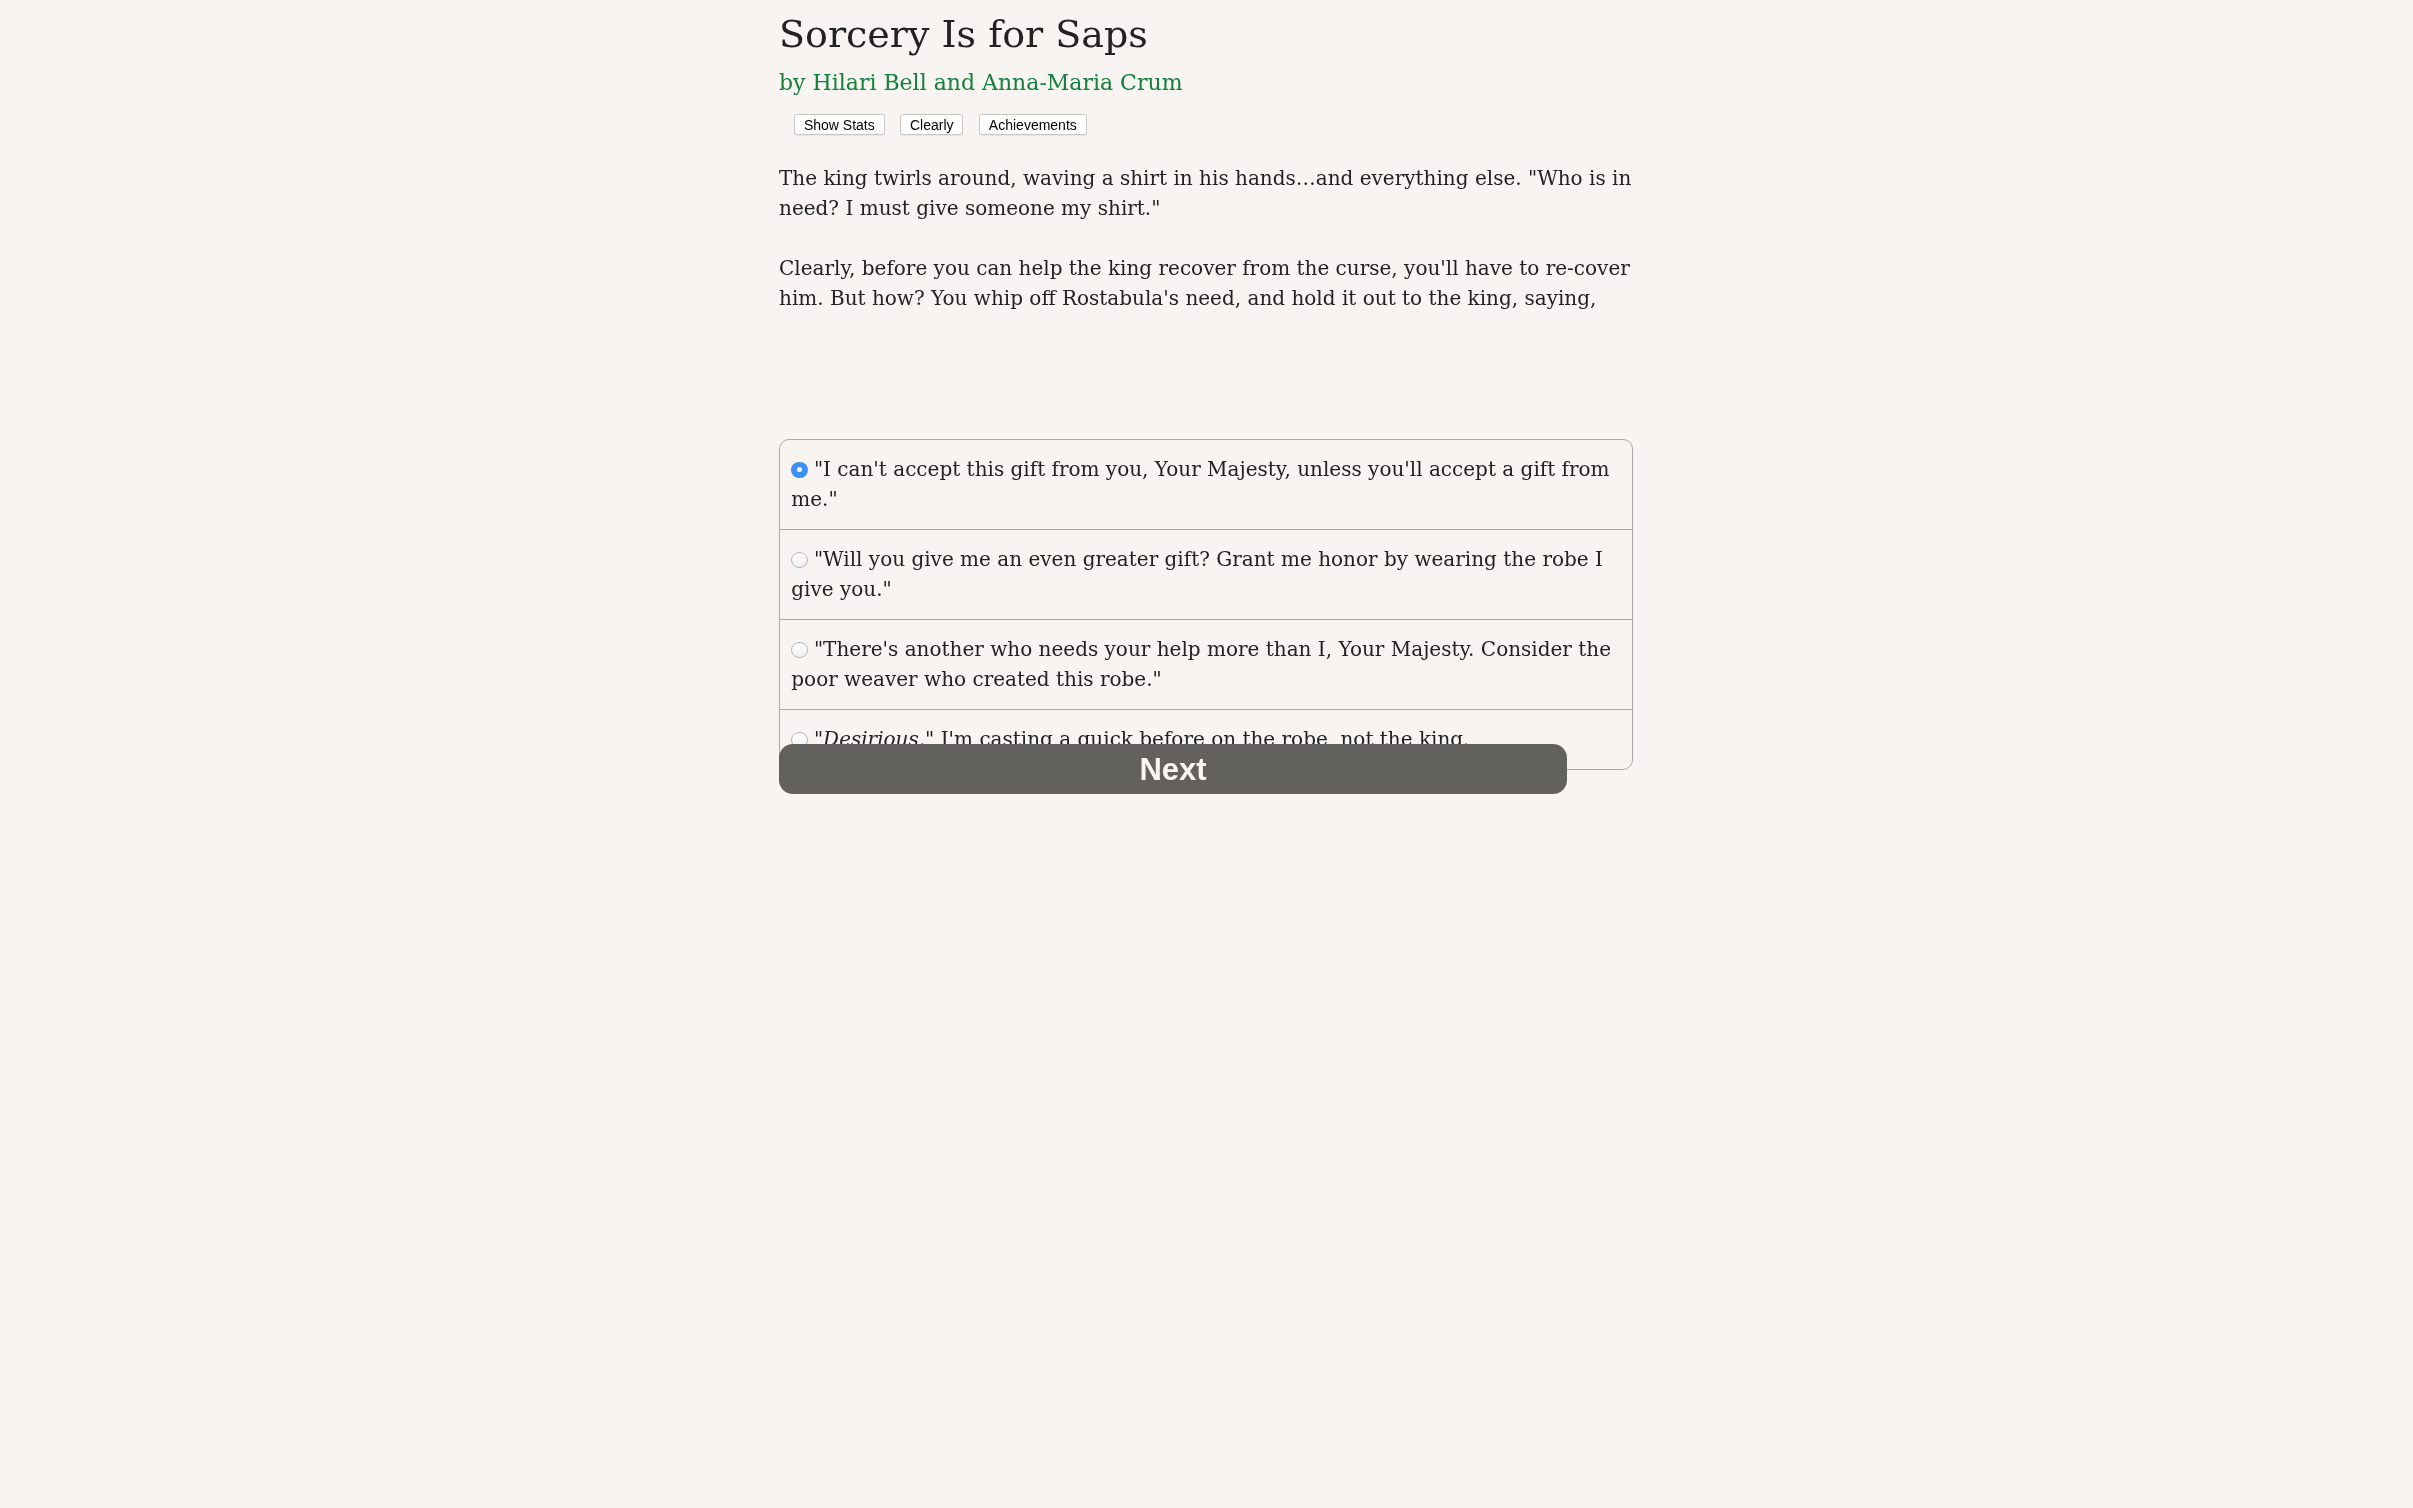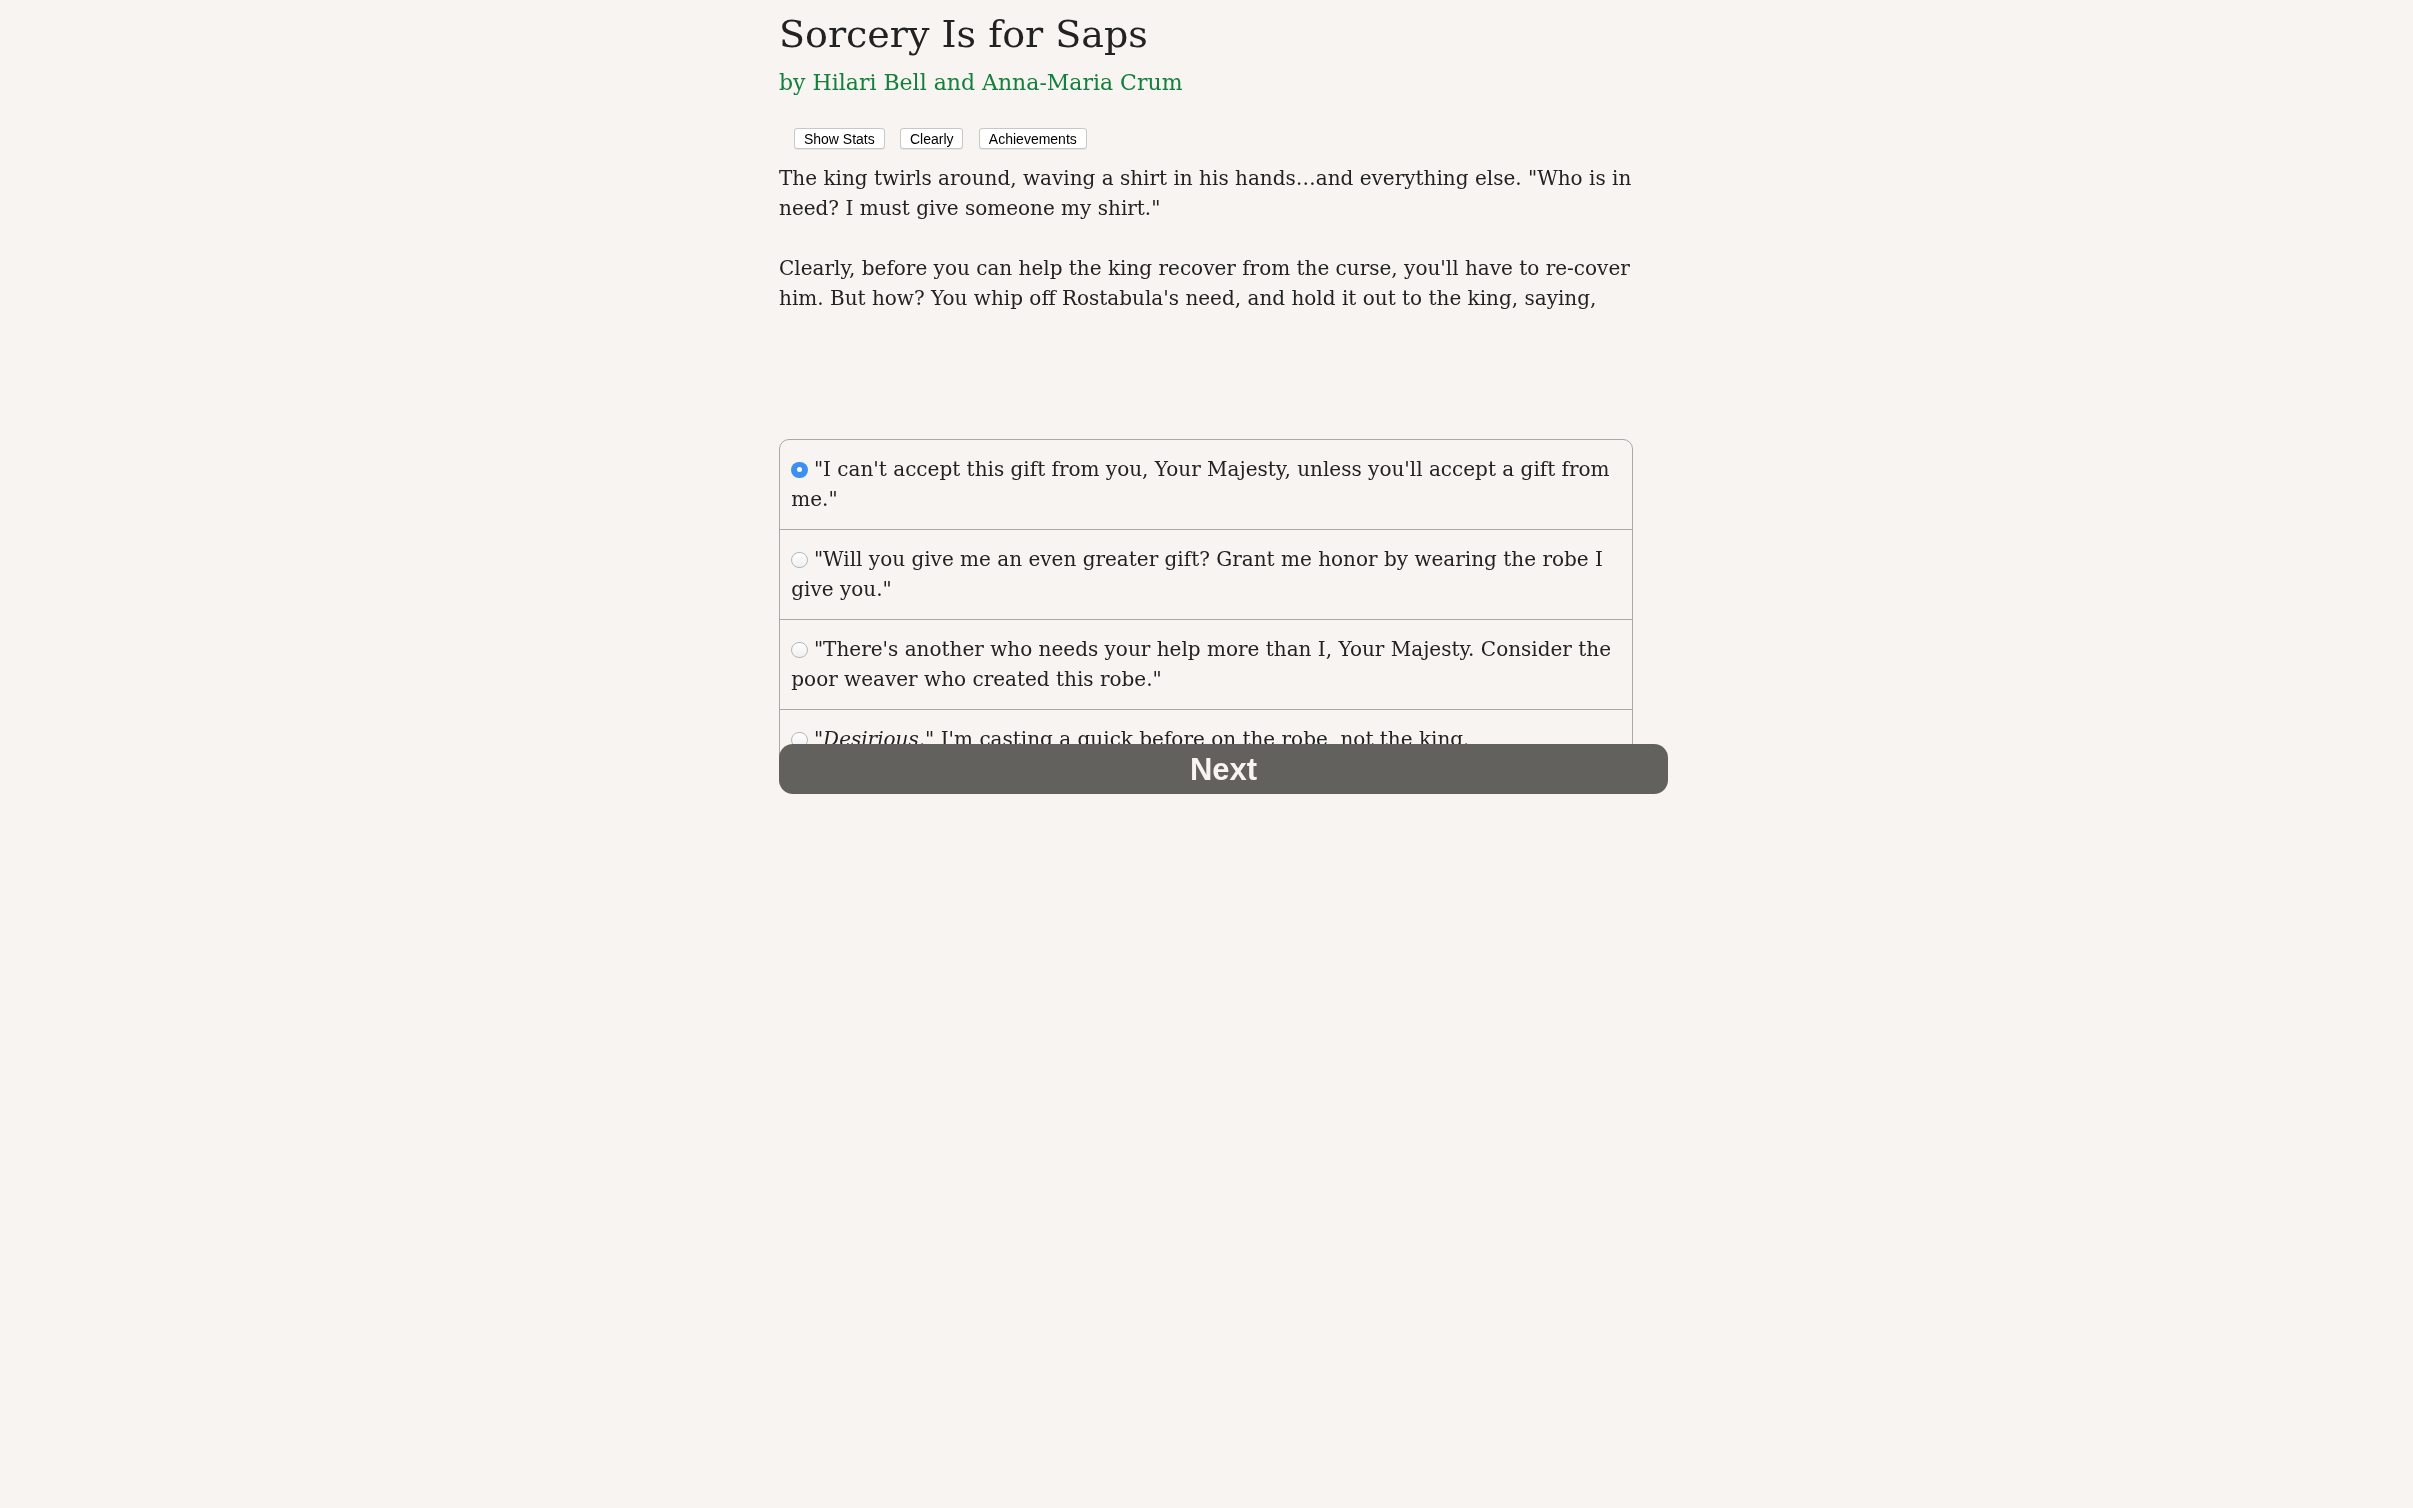--- a/index.html
+++ b/index.html
@@ -38,21 +38,21 @@
       margin: 0;
       font-size: 22px;
       font-weight: normal;
       line-height: 30px;
       white-space: nowrap;
       color: #15803d;
     }
     .buttons {
       position: absolute;
       left: 3.1px;
-      top: 128px;
+      top: 114px;
       display: flex;
       gap: 15.7px;
       padding-left: 12px;
     }
     .small-btn {
       font-family: "Liberation Sans", "DejaVu Sans", sans-serif;
       font-size: 14px;
       color: #000;
       background: #ffffff;
       border: 0.6px solid #c9c6c3;
@@ -120,21 +120,21 @@
       top: 5.7px;
       width: 5px;
       height: 5px;
       border-radius: 50%;
       background: #ffffff;
     }
     .next-btn {
       position: absolute;
       left: 0;
       top: 744px;
-      width: 889px;
+      width: 788px;
       height: 50px;
       border-radius: 14px;
       background: #63615e;
       color: #f7f4f1;
       font-family: "Liberation Sans", "DejaVu Sans", sans-serif;
       font-weight: bold;
       font-size: 31px;
       line-height: 50px;
       text-align: center;
       cursor: pointer;

